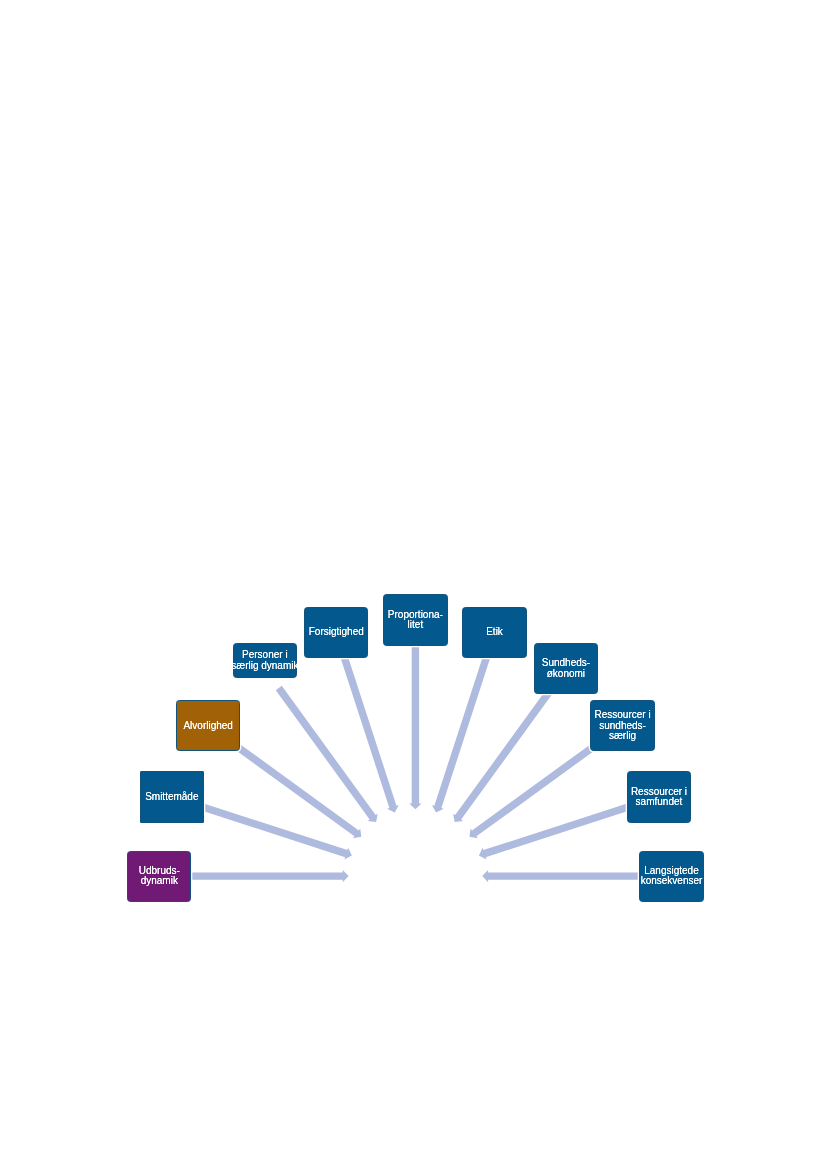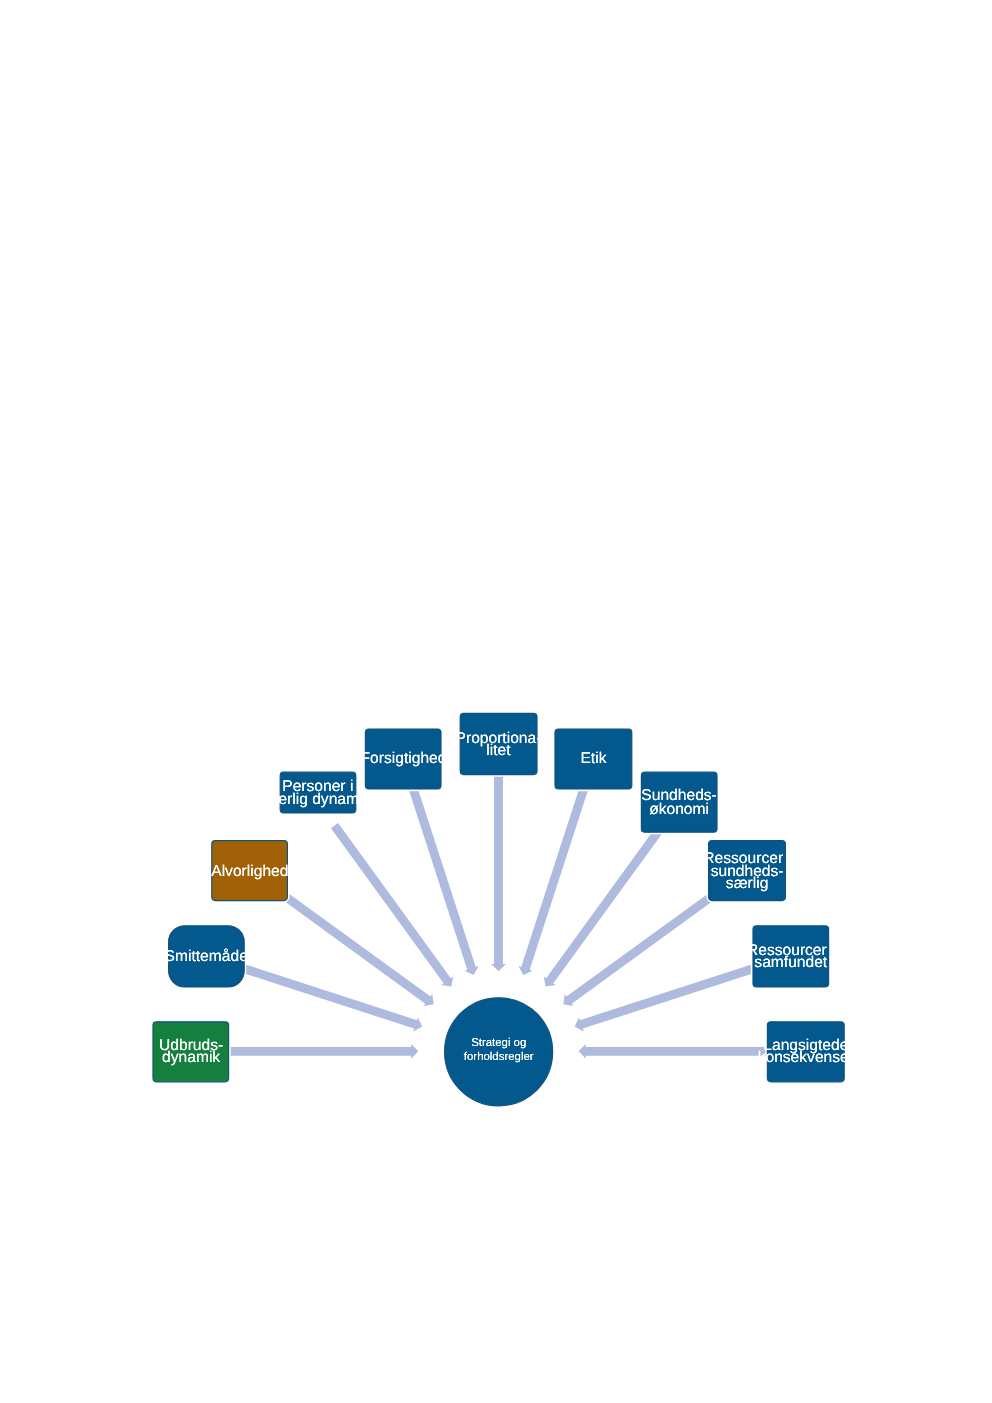--- a/index.html
+++ b/index.html
@@ -5,21 +5,21 @@
 <style>
   html,body{margin:0;padding:0;background:#ffffff;}
   body{width:827px;height:1169px;overflow:hidden;
        font-family:"Liberation Sans",sans-serif;
        -webkit-font-smoothing:antialiased;}
   #canvas{position:relative;width:827px;height:1169px;background:#ffffff;overflow:hidden;}
   #arrows{position:absolute;left:0;top:0;width:827px;height:1169px;}
   #nodes{position:absolute;left:0;top:0;width:827px;height:1169px;}
   .node{position:absolute;box-sizing:border-box;
         display:flex;align-items:center;justify-content:center;text-align:center;
-        color:#ffffff;font-size:13px;line-height:10.7px;}
+        color:#ffffff;font-size:10px;line-height:10.7px;}
   .node .lbl{display:block;position:relative;top:0.3px;}
   .node .ln{display:block;white-space:nowrap;text-shadow:0 0 0.5px #ffffff;}
   .hub{position:absolute;box-sizing:border-box;border-radius:50%;
        display:flex;align-items:center;justify-content:center;
        text-align:center;color:#ffffff;font-size:9.5px;line-height:11.2px;}
   .hub .lbl{display:block;position:relative;top:-1px;}
   .hub .ln{display:block;white-space:nowrap;text-shadow:0 0 0.5px #ffffff;}
 </style>
 </head>
 <body>
@@ -34,27 +34,27 @@
     <polygon class="arrow" id="arrow4" points="338.59,651.67 389.42,808.10 387.09,808.86 394.76,812.57 398.79,805.06 396.46,805.82 345.63,649.39" fill="#aebade"></polygon>
     <polygon class="arrow" id="arrow5" points="411.70,637.60 411.70,803.40 409.25,803.40 415.40,809.30 421.55,803.40 419.10,803.40 419.10,637.60" fill="#aebade"></polygon>
     <polygon class="arrow" id="arrow6" points="485.17,649.39 434.34,805.82 432.01,805.06 436.04,812.57 443.71,808.86 441.38,808.10 492.21,651.67" fill="#aebade"></polygon>
     <polygon class="arrow" id="arrow7" points="549.04,685.87 455.13,815.11 453.15,813.67 454.66,822.06 463.10,820.90 461.12,819.46 555.02,690.21" fill="#aebade"></polygon>
     <polygon class="arrow" id="arrow8" points="594.86,741.15 472.04,830.38 470.60,828.40 469.44,836.84 477.83,838.35 476.39,836.37 599.20,747.13" fill="#aebade"></polygon>
     <polygon class="arrow" id="arrow9" points="633.23,801.43 483.40,850.12 482.64,847.79 478.93,855.46 486.44,859.49 485.68,857.16 635.51,808.47" fill="#aebade"></polygon>
     <polygon class="arrow" id="arrow10" points="647.30,872.40 488.10,872.40 488.10,869.95 482.20,876.10 488.10,882.25 488.10,879.80 647.30,879.80" fill="#aebade"></polygon>
   </svg>
 
   <div id="nodes">
-    <div class="node" id="node0" style="left: 127.1px; top: 850.5px; width: 64.4px; height: 51.2px; background: #15803d; border: 0.7px solid rgb(17, 83, 125); border-radius: 3.4px; box-shadow: rgb(255, 255, 255) 0px 0px 0px 1.3px;">
+    <div class="node" id="node0" style="left: 127.1px; top: 850.5px; width: 64.4px; height: 51.2px; background: #701a75; border: 0.7px solid rgb(17, 83, 125); border-radius: 3.4px; box-shadow: rgb(255, 255, 255) 0px 0px 0px 1.3px;">
      <span class="lbl">
       <span class="ln">Udbruds-</span>
       <span class="ln">dynamik</span>
      </span>
     </div>
-    <div class="node" id="node1" style="left: 139.63px; top: 771.36px; width: 64.4px; height: 51.2px; background: rgb(3, 89, 141); border: 0.7px solid rgb(17, 83, 125); border-radius: 14px; box-shadow: rgb(255, 255, 255) 0px 0px 0px 1.3px;">
+    <div class="node" id="node1" style="left: 139.63px; top: 771.36px; width: 64.4px; height: 51.2px; background: rgb(3, 89, 141); border: 0.7px solid rgb(17, 83, 125); border-radius: 1px; box-shadow: rgb(255, 255, 255) 0px 0px 0px 1.3px;">
      <span class="lbl">
       <span class="ln">Smittemåde</span>
      </span>
     </div>
     <div class="node" id="node2" style="left: 176.01px; top: 699.97px; width: 64.4px; height: 51.2px; background: #a16207; border: 0.7px solid rgb(17, 83, 125); border-radius: 3.4px; box-shadow: rgb(255, 255, 255) 0px 0px 0px 1.3px;">
      <span class="lbl">
       <span class="ln">Alvorlighed</span>
      </span>
     </div>
     <div class="node" id="node3" style="left: 232.67px; top: 643.31px; width: 64.4px; height: 35px; background: rgb(3, 89, 141); border: 0.7px solid rgb(17, 83, 125); border-radius: 3.4px; box-shadow: rgb(255, 255, 255) 0px 0px 0px 1.3px;">
@@ -99,20 +99,14 @@
      </span>
     </div>
     <div class="node" id="node10" style="left: 639.3px; top: 850.5px; width: 64.4px; height: 51.2px; background: rgb(3, 89, 141); border: 0.7px solid rgb(17, 83, 125); border-radius: 3.4px; box-shadow: rgb(255, 255, 255) 0px 0px 0px 1.3px;">
      <span class="lbl">
       <span class="ln">Langsigtede</span>
       <span class="ln">konsekvenser</span>
      </span>
     </div>
   </div>
 
-  <div class="hub" id="hub" style="left: 370.3px; top: 831.2px; width: 90.6px; height: 90.6px; background: rgb(3, 89, 141); border: 0.7px solid rgb(17, 83, 125);">
-   <span class="lbl">
-    <span class="ln">Strategi og</span>
-    <span class="ln">forholdsregler</span>
-   </span>
-  </div>
 
 </div>
 
 </body></html>

